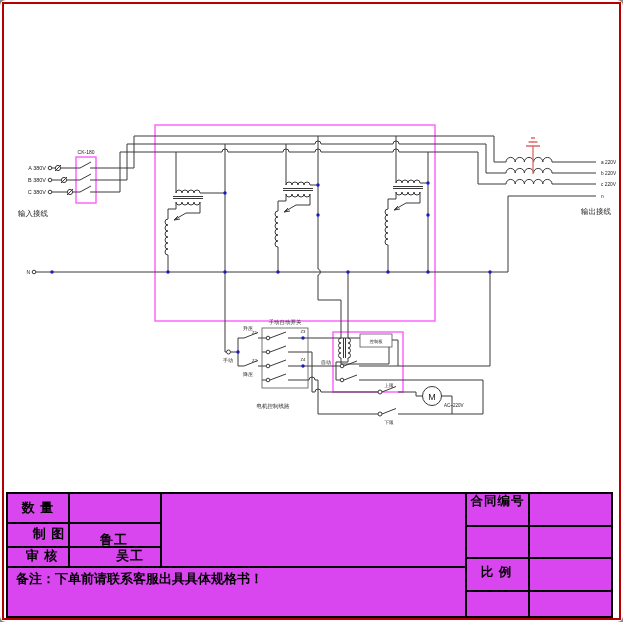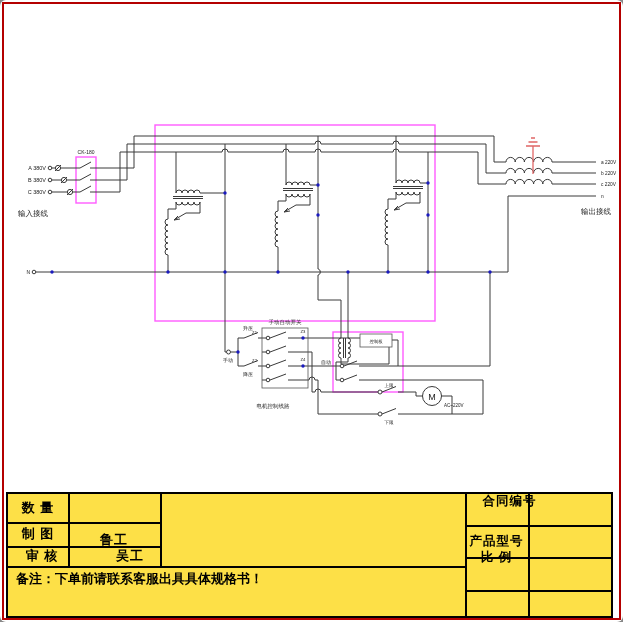--- a/index.html
+++ b/index.html
@@ -6,21 +6,21 @@
   .page {
     position:relative; width:623px; height:622px; background:#ffffff;
     font-family:"Liberation Sans","DejaVu Sans",sans-serif; overflow:hidden;border-radius:6px;
   }
   .red-frame {
     position:absolute; left:2px; top:2px; width:615px; height:614px;
     border:2px solid #b40000; pointer-events:none;
   }
   svg text { font-family:"Liberation Sans","DejaVu Sans",sans-serif; fill:#222; }
   
-  .tb { position:absolute; left:6px; top:492px; width:603px; height:122px; border:2px solid #000; background:#fde047; }
+  .tb { position:absolute; left:6px; top:492px; width:603px; height:122px; border:2px solid #000; background:#d946ef; }
   .tb .vline,.tb .hline { position:absolute; background:#000; }
   .tb .vline { width:2px; }
   .tb .hline { height:2px; }
   .cell { position:absolute; display:flex; align-items:center; justify-content:center;
           font-weight:bold; color:#000; white-space:nowrap; }
   .cell.small { font-size:13px; letter-spacing:1px; }
   .cell.rlabel { font-size:12.5px; letter-spacing:1px; }
   .company { font-size:17px; letter-spacing:1px; }
   .note { position:absolute; font-size:13px; font-weight:bold; color:#000;
           left:8px; top:76px; width:440px; text-align:left; }
@@ -186,30 +186,29 @@
     <div class="vline" style="left:457px;top:0;height:122px"></div>
     <div class="vline" style="left:520px;top:0;height:122px"></div>
     <div class="hline" style="left:0;top:28px;width:152px"></div>
     <div class="hline" style="left:0;top:52px;width:152px"></div>
     <div class="hline" style="left:0;top:72px;width:457px"></div>
     <div class="hline" style="left:457px;top:31px;width:146px"></div>
     <div class="hline" style="left:457px;top:63px;width:146px"></div>
     <div class="hline" style="left:457px;top:96px;width:146px"></div>
 
     <div class="cell small" style="left:0;top:0;width:60px;height:28px">数  量</div>
-    <div class="cell small" style="left:0;top:28px;width:60px;height:24px">制  图</div>
+    <div class="cell small" style="left:11px;top:28px;width:60px;height:24px">制  图</div>
     <div class="cell small" style="left:0;top:52px;width:68px;height:20px">审  核</div>
     <div class="cell small" style="left:60px;top:0;width:92px;height:28px"></div>
     <div class="cell small" style="left:60px;top:28px;width:92px;height:36px">鲁工</div>
     <div class="cell small" style="left:76px;top:52px;width:92px;height:20px">吴工</div>
 
 
     <div class="note">备注：下单前请联系客服出具具体规格书！</div>
 
-    <div class="cell rlabel" style="left:470px;top:0;width:63px;height:14px">合同编号</div>
-    <div class="cell rlabel" style="left:457px;top:31px;width:63px;height:32px">产品型号</div>
-    <div class="cell rlabel" style="left:457px;top:48px;width:63px;height:31px">比   例</div>
+    <div class="cell rlabel" style="left:458px;top:0;width:63px;height:14px">合同编号</div>
+    <div class="cell rlabel" style="left:457px;top:63px;width:63px;height:31px">比   例</div>
     <div class="cell rlabel" style="left:520px;top:0;width:83px;height:31px"></div>
     <div class="cell rlabel" style="left:520px;top:31px;width:83px;height:32px"></div>
     <div class="cell rlabel" style="left:520px;top:63px;width:83px;height:33px"></div>
     <div class="cell rlabel" style="left:520px;top:96px;width:83px;height:26px"></div>
   </div>
 </div>
 
 </body></html>

